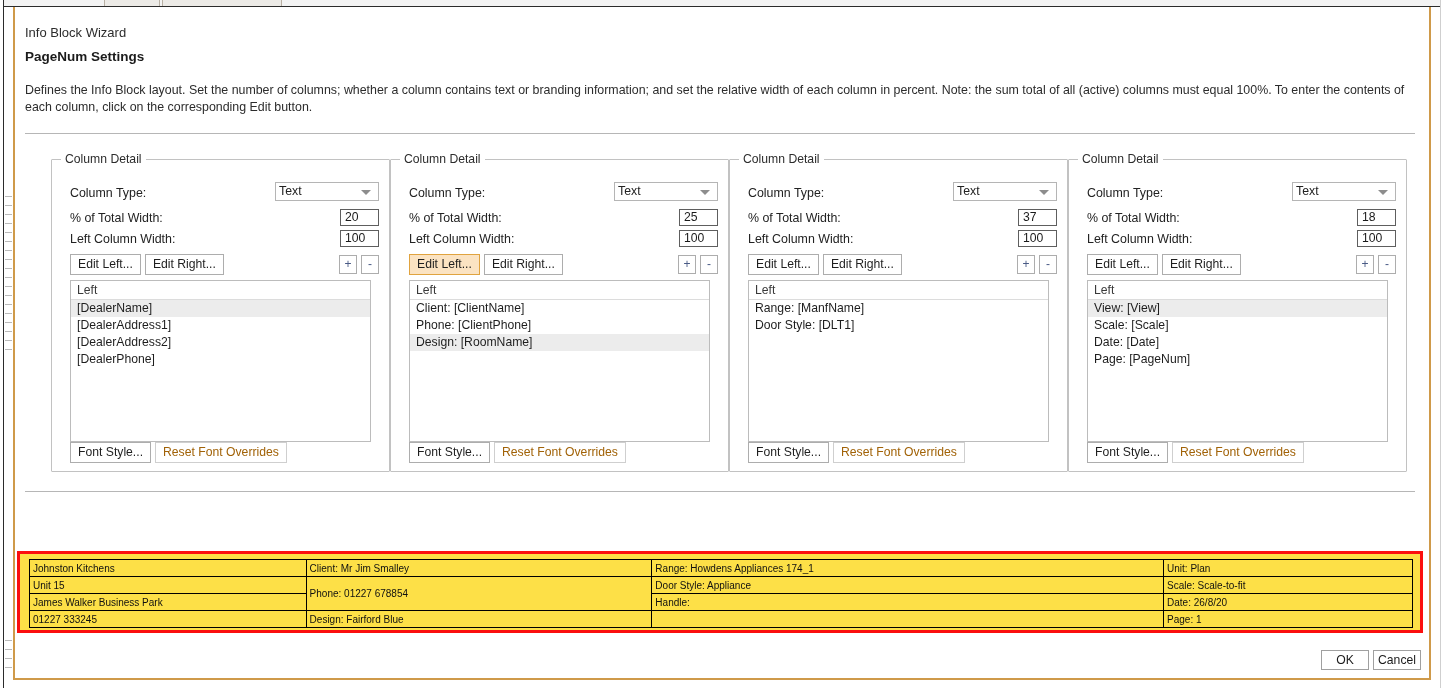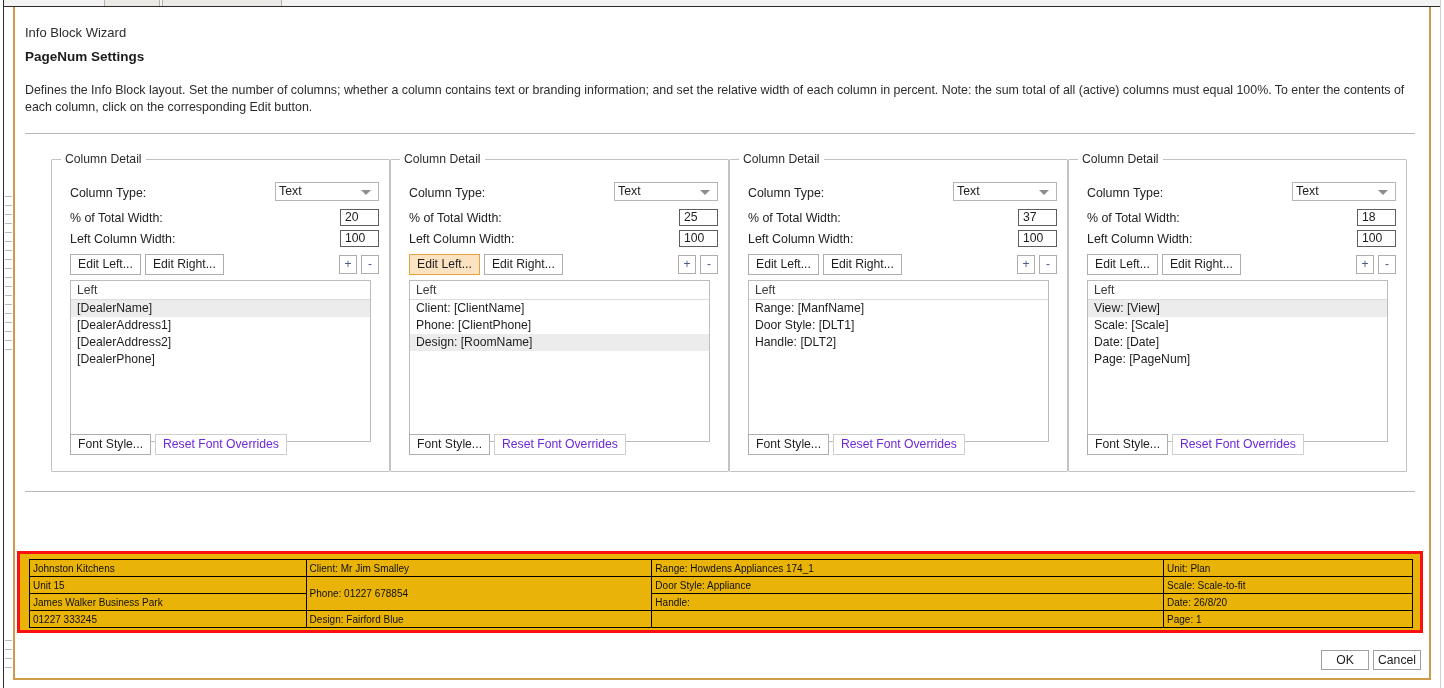--- a/index.html
+++ b/index.html
@@ -150,21 +150,21 @@
   
   .btn {
     display: inline-block;
     border: 1px solid #adadad;
     background: #ffffff;
     font-size: 12.2px; color: #1f1f1f;
     padding: 2px 7px 3px 7px;
     line-height: 14px;
     white-space: nowrap;
   }
-  .btn.disabled { color: #6d28d9; border-color: #cfcfcf; }
+  .btn.disabled { color: #a16207; border-color: #cfcfcf; margin-top: 8px; }
   .btn.hover {
     background: #fbe3c2;
     border-color: #e0a33f;
   }
   .editrow { position: absolute; left: 18px; top: 94px; }
   .editrow .btn + .btn { margin-left: 4px; }
   .pmrow { position: absolute; right: 10px; top: 94px; }
   .btn-sq {
     display: inline-block;
     width: 18px; height: 19px;
@@ -202,21 +202,21 @@
 
   .fontrow { position: absolute; left: 18px; top: 274px; }
   .fontrow .btn + .btn { margin-left: 4px; }
 
   
   #preview-highlight {
     position: absolute;
     left: 2px; top: 544px;
     width: 1406px; height: 82px;
     border: 3px solid #fb0f0f;
-    background: #eab308;
+    background: #fde047;
   }
   #preview-table {
     position: absolute;
     left: 9px; top: 5px;
     width: 1384px; height: 69px;
     border-collapse: collapse;
     table-layout: fixed;
     font-size: 10px;
     color: #101010;
   }
@@ -344,21 +344,20 @@
               <div class="row-lab lab-lcw">Left Column Width:</div>
               <div class="combo"><span>Text</span><span class="caret"></span></div>
               <div class="numfield num-pct">37</div>
               <div class="numfield num-lcw">100</div>
               <div class="editrow"><span class="btn">Edit Left...</span><span class="btn">Edit Right...</span></div>
               <div class="pmrow"><span class="btn-sq">+</span><span class="btn-sq">-</span></div>
               <div class="listbox">
                 <div class="list-head">Left</div>
                 <div class="list-item">Range: [ManfName]</div>
                 <div class="list-item">Door Style: [DLT1]</div>
-                <div class="list-item">Handle: [DLT2]</div>
               </div>
               <div class="fontrow"><span class="btn">Font Style...</span><span class="btn disabled">Reset Font Overrides</span></div>
             </div>
           </div>
           <div class="group">
             <div class="group-legend">Column Detail</div>
             <div class="grp-body">
               <div class="row-lab lab-type">Column Type:</div>
               <div class="row-lab lab-pct">% of Total Width:</div>
               <div class="row-lab lab-lcw">Left Column Width:</div>

